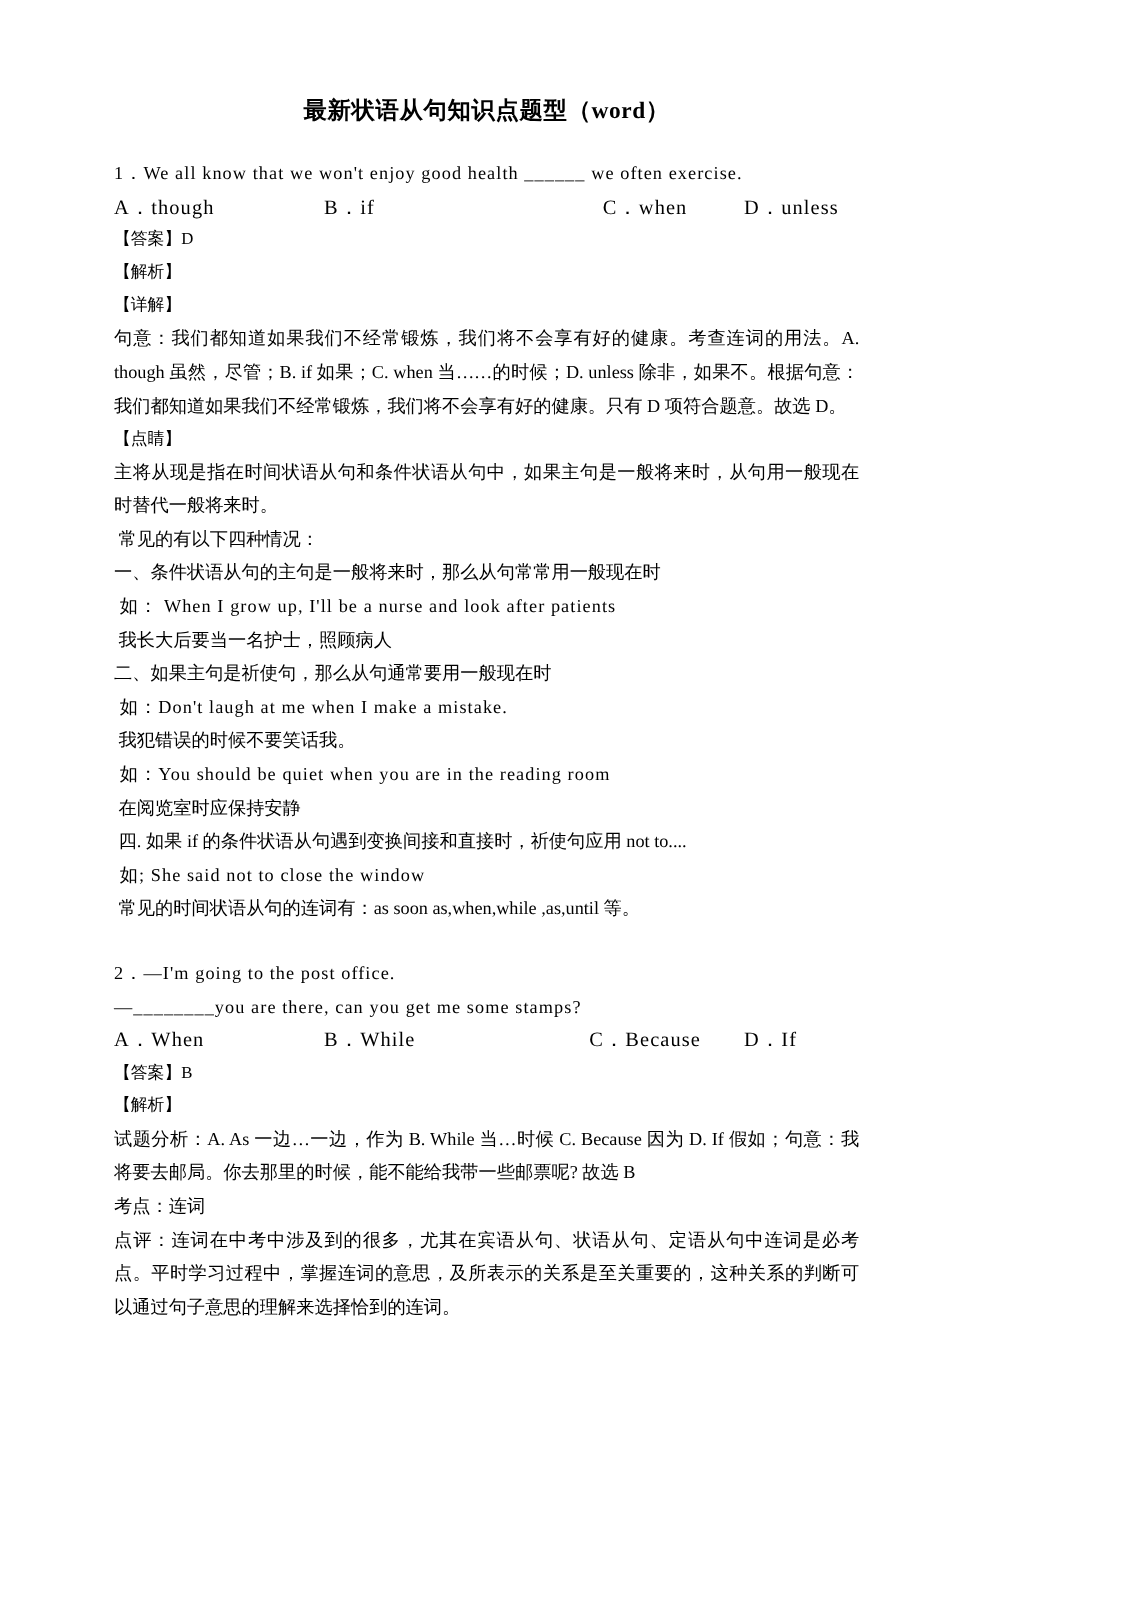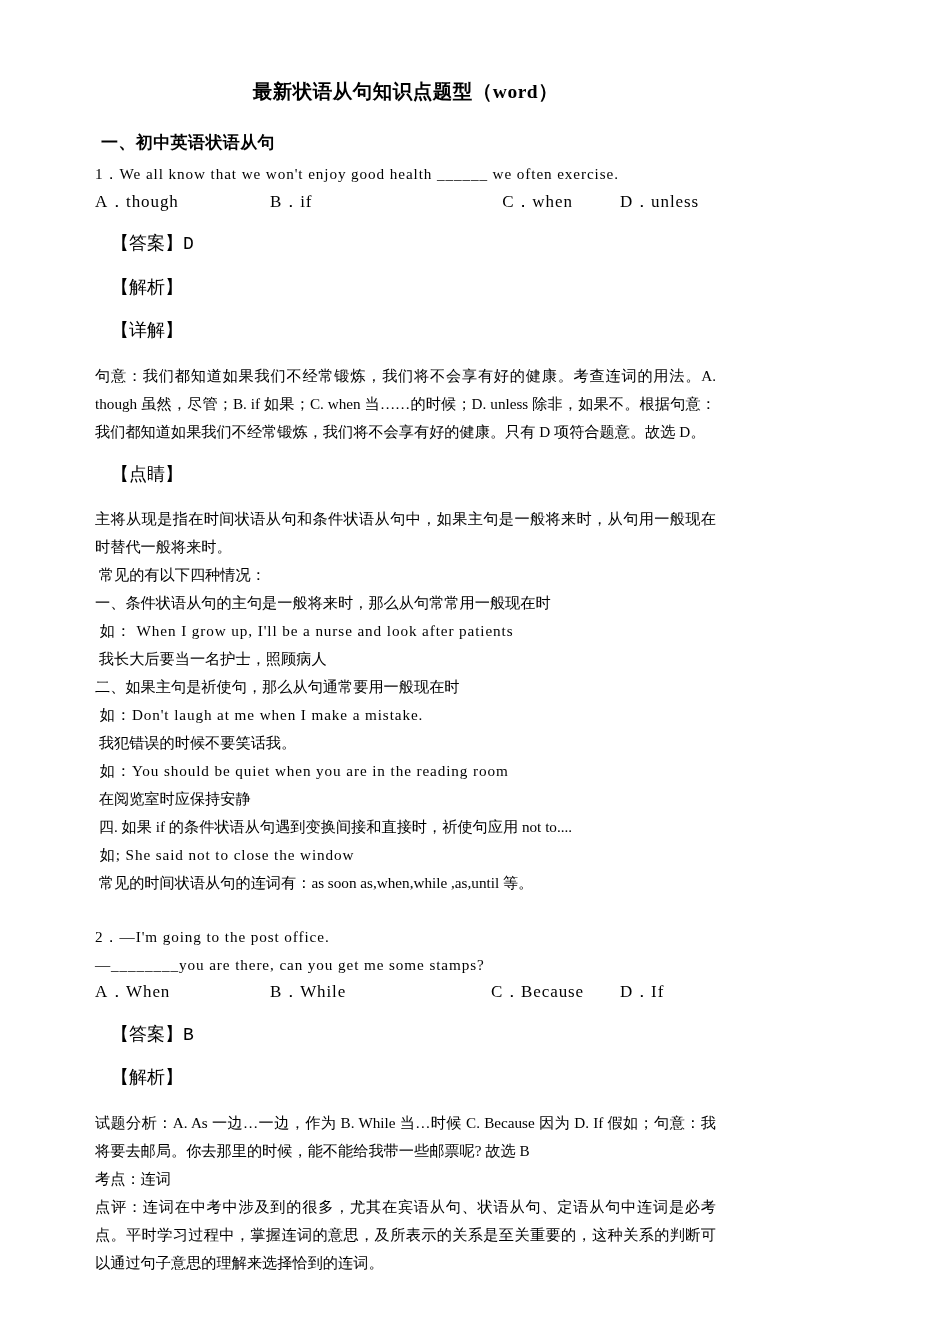--- a/index.html
+++ b/index.html
@@ -48,45 +48,43 @@
     margin: 0;
   }
   .options .opt {
     flex: 0 0 auto;
   }
   .opt-a { width: 175px; }
   .opt-b { width: 185px; }
   .opt-c { width: 165px; text-align: center; }
   .opt-d { width: auto; }
   .tag-line {
-    font-size: 18px;
+    font-size: 14px;
     line-height: 27.5px;
-    margin: 16px;
-    font-family: Liberation Mono, monospace;
+    margin: 0;
   }
   .para {
     font-size: 15.2px;
     line-height: 28px;
     margin: 0;
     text-align: justify;
     white-space: pre-wrap;
   }
   .spacer { height: 26px; }
   .eng {
     letter-spacing: 0.9px;
   }
 </style>
 </head>
 <body>
 
 <div class="page">
 
   <h1 class="doc-title">最新状语从句知识点题型（word）</h1>
 
-  <div class="sec-heading">一、初中英语状语从句</div>
 
   <p class="q-line eng">1．We all know that we won't enjoy good health ______ we often exercise.</p>
 
   <div class="options eng">
     <span class="opt opt-a">A．though</span>
     <span class="opt opt-b">B．if</span>
     <span class="opt opt-c">C．when</span>
     <span class="opt opt-d">D．unless</span>
   </div>
 

